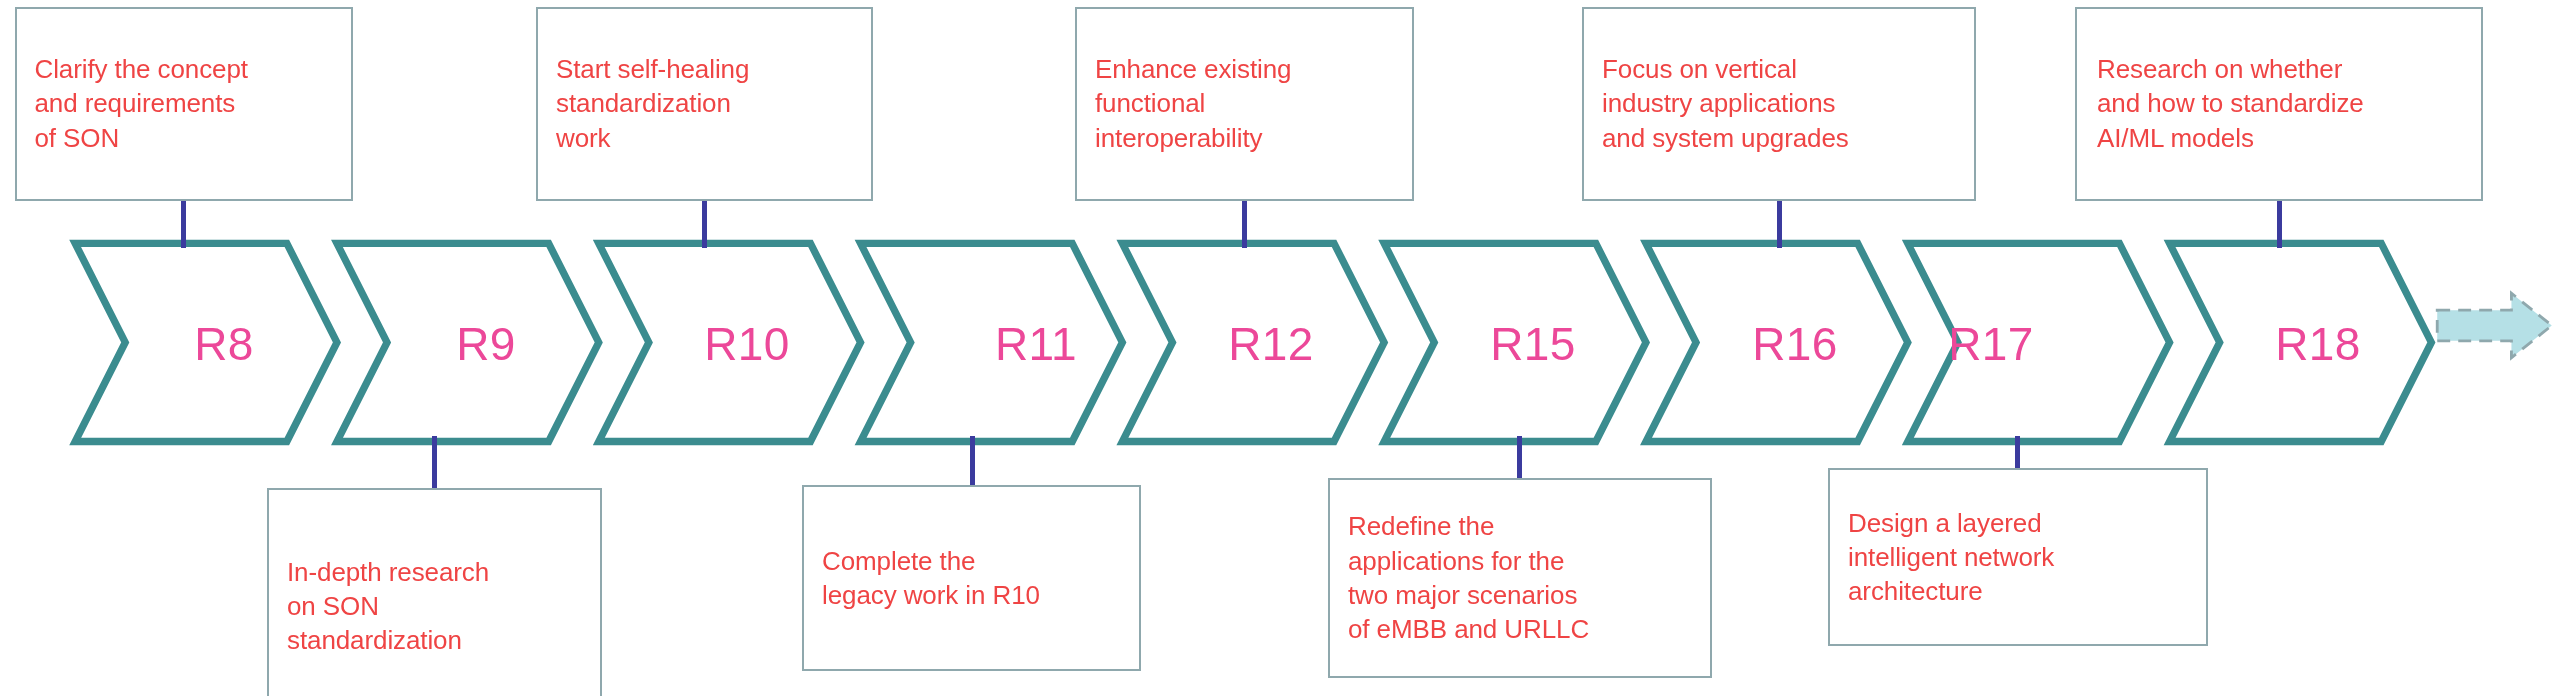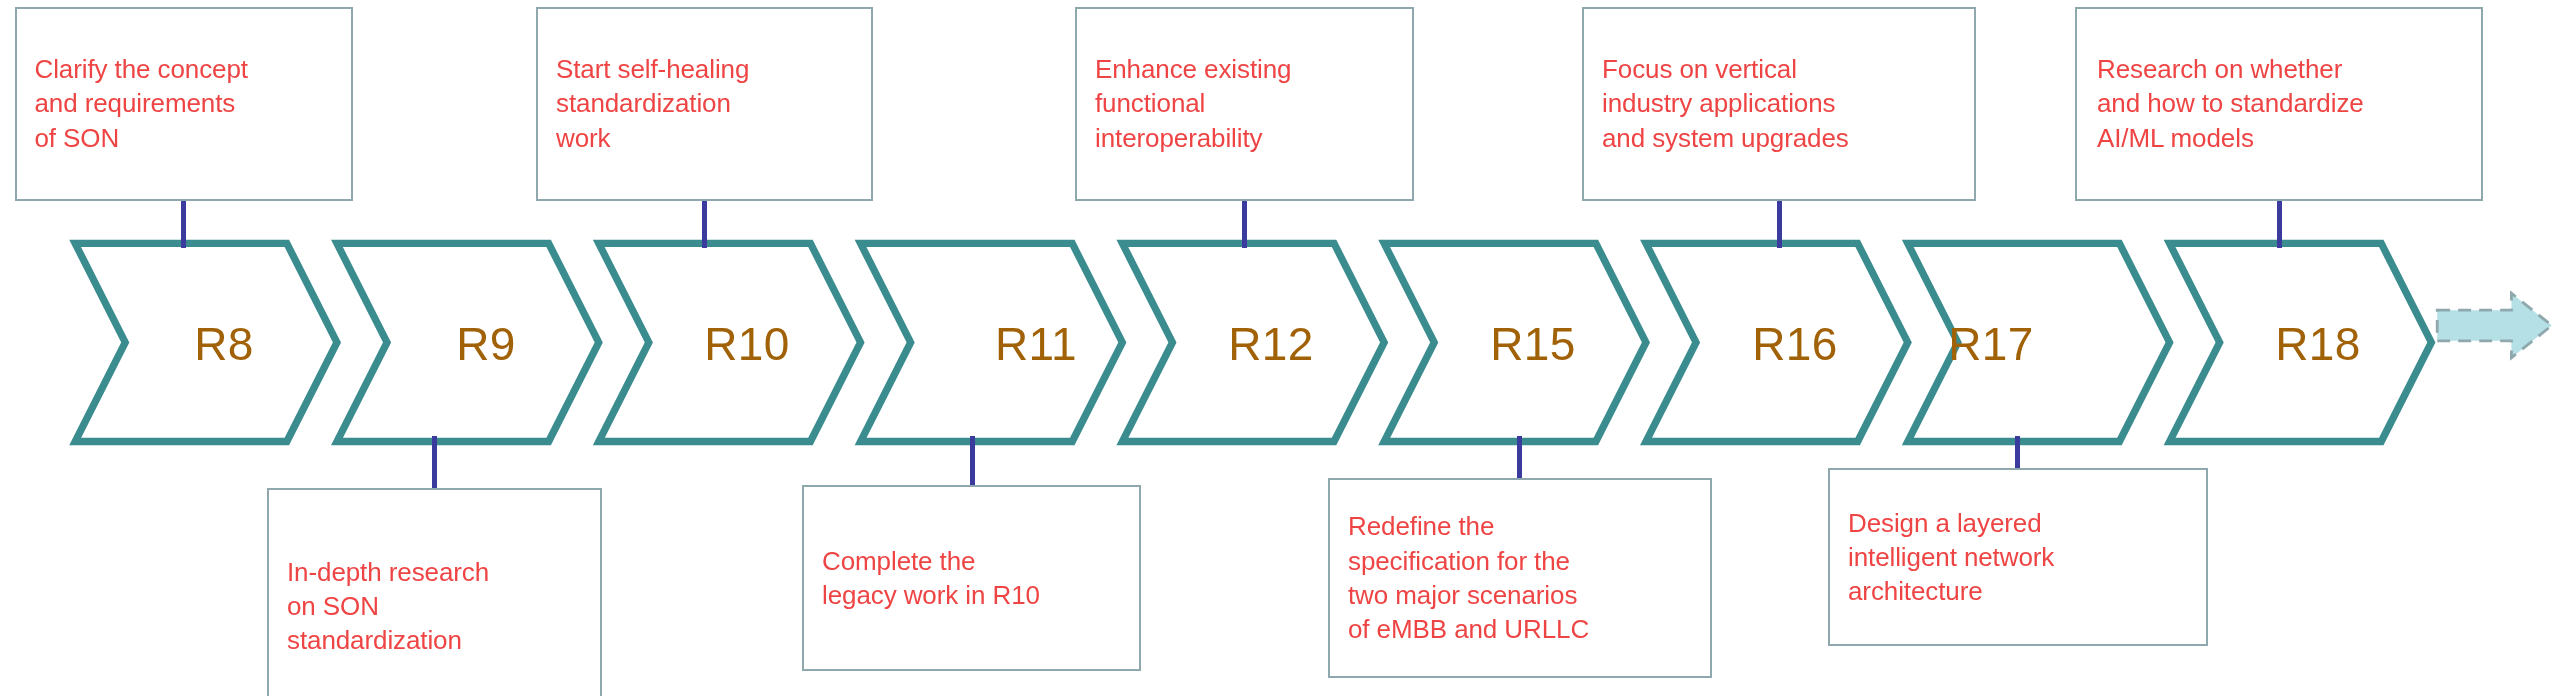--- a/index.html
+++ b/index.html
@@ -62,21 +62,21 @@
   #chevron-row .chev-shape {
     fill: #ffffff;
     stroke: #3B8C8F;
     stroke-width: 9;
     stroke-linejoin: miter;
     pointer-events: auto;
   }
   .chev-label {
     position: absolute;
     font-size: 46px;
-    color: #a16207;
+    color: #ec4899;
     text-align: center;
     z-index: 4;
     transform: translate(-50%, -50%);
     white-space: nowrap;
     letter-spacing: 0.4px;
   }
 
   
   #trailing-arrow {
     position: absolute;
@@ -151,21 +151,21 @@
         <div class="callout-text">Complete the
 legacy work in R10</div>
       </div>
       <div class="callout" style="left: 1075px; top: 6.5px; width: 339px; height: 194px;">
         <div class="callout-text">Enhance existing
 functional
 interoperability</div>
       </div>
       <div class="callout" style="left: 1328px; top: 478px; width: 384px; height: 200px;">
         <div class="callout-text">Redefine the
-specification for the
+applications for the
 two major scenarios
 of eMBB and URLLC</div>
       </div>
       <div class="callout" style="left: 1582px; top: 6.5px; width: 394px; height: 194px;">
         <div class="callout-text">Focus on vertical
 industry applications
 and system upgrades</div>
       </div>
       <div class="callout" style="left: 1828px; top: 468px; width: 380px; height: 178px;">
         <div class="callout-text">Design a layered

